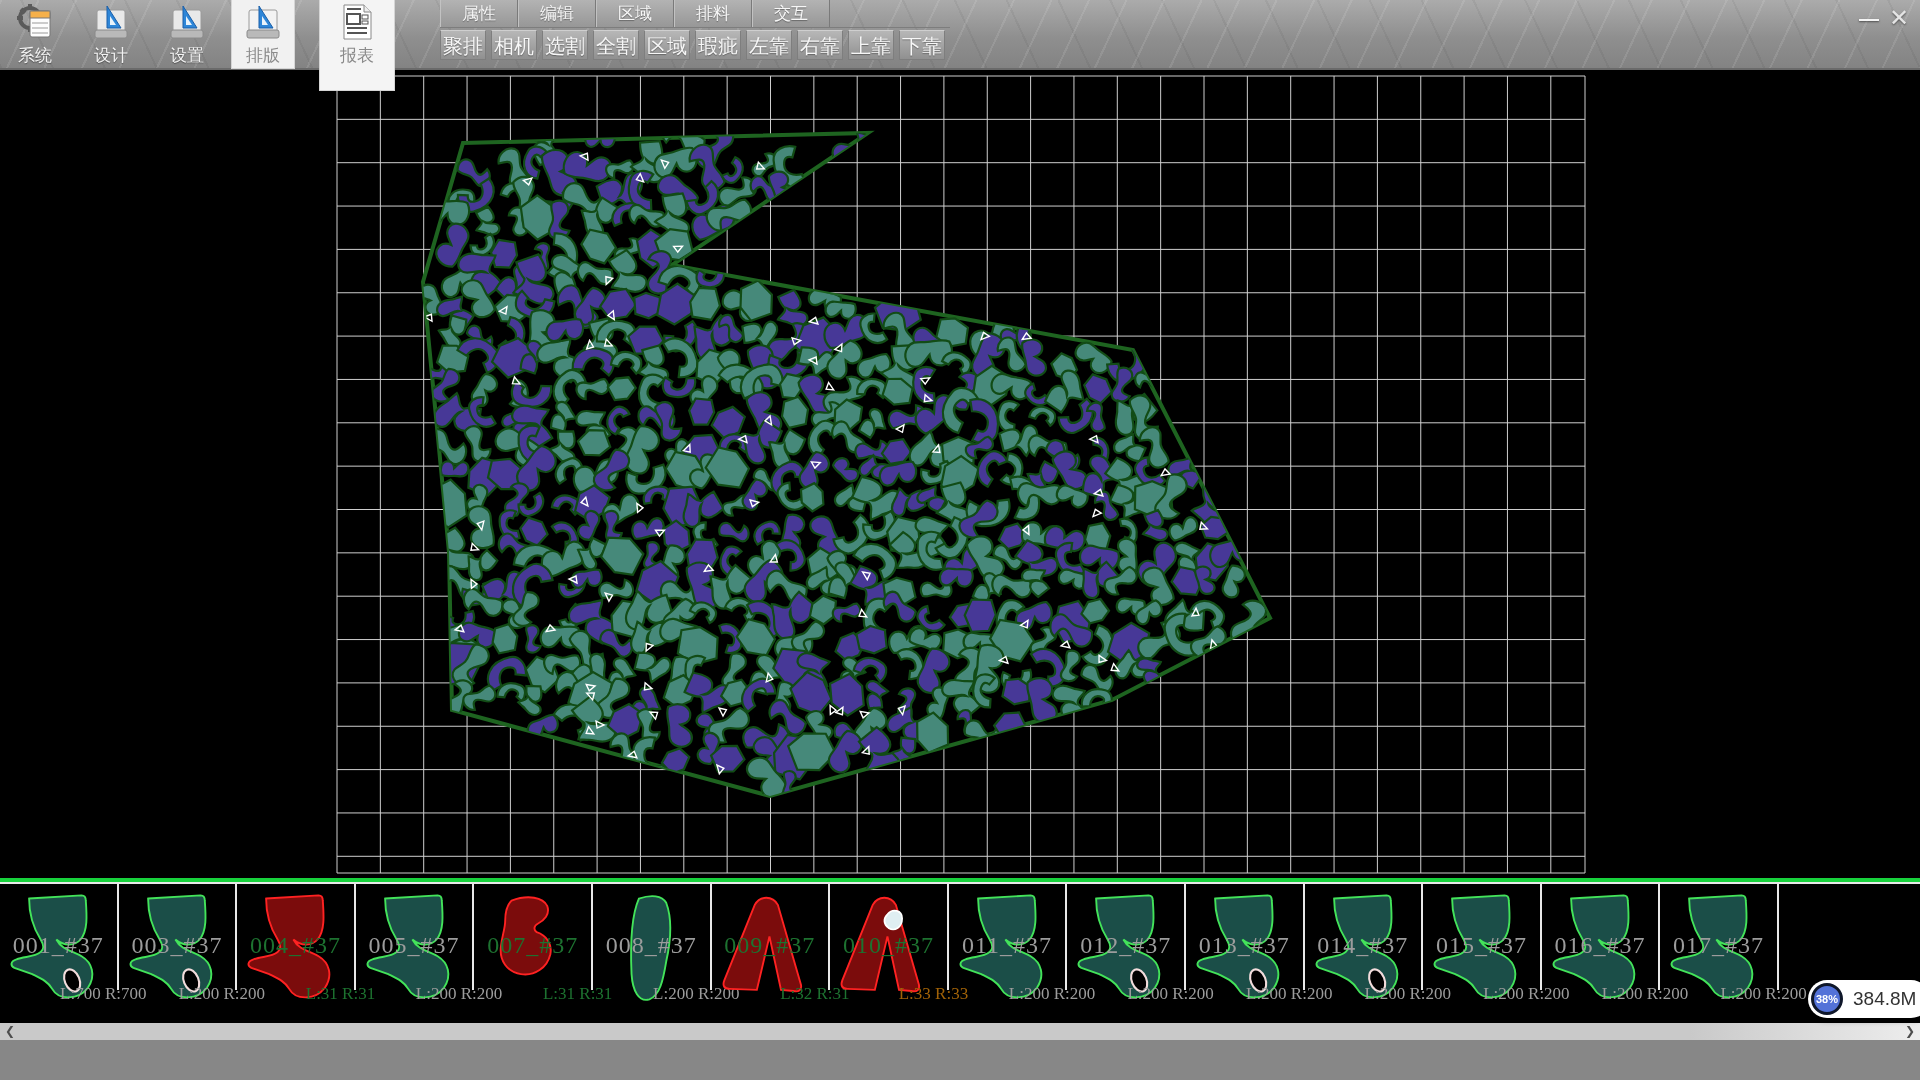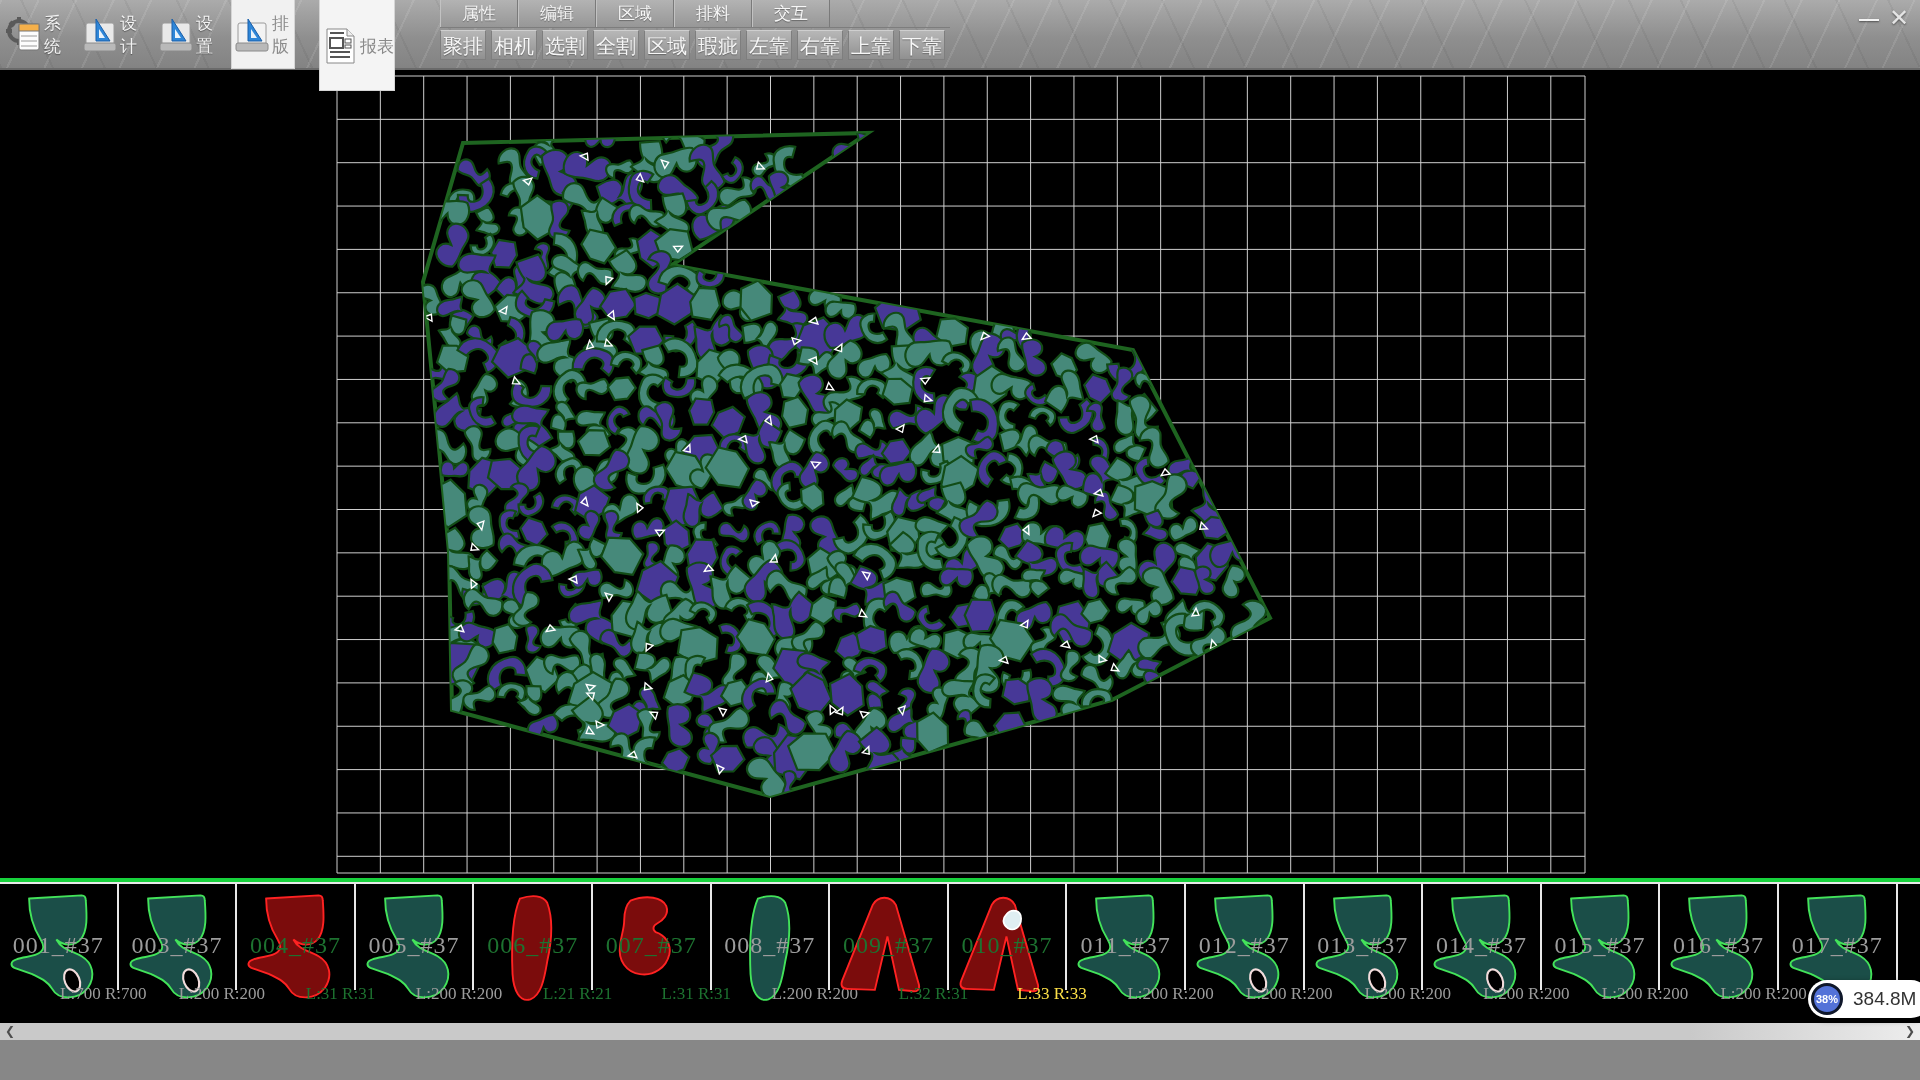--- a/index.html
+++ b/index.html
@@ -9,21 +9,21 @@
   
   .titlebar{position:absolute;left:0;top:0;width:1920px;height:68px;
     background:linear-gradient(#ababab,#8f8f8f 55%,#838383);
     border-bottom:2px solid #6a6a6a;z-index:5;}
   .titlebar::before{content:"";position:absolute;inset:0;
     background:repeating-linear-gradient(115deg,rgba(255,255,255,.10) 0 2px,transparent 2px 34px),
                repeating-linear-gradient(65deg,rgba(0,0,0,.05) 0 2px,transparent 2px 47px);
     pointer-events:none;}
   .main-buttons{position:absolute;left:4px;top:0;height:68px;display:flex;}
   .main-btn{position:relative;width:62px;height:68px;margin-right:14px;display:flex;
-    flex-direction:row;align-items:center;justify-content:flex-start;cursor:pointer;}
+    flex-direction:column;align-items:center;justify-content:flex-start;cursor:pointer;}
   .main-btn .mb-icon{margin-top:2px;width:40px;height:40px;}
   .main-btn .mb-label{font-size:17px;color:#f2f2f2;text-shadow:0 1px 1px rgba(0,0,0,.4);margin-top:2px;}
   .main-btn.active{background:#f1f1f1;box-shadow:0 0 0 1px #d5d5d5;}
   .main-btn.active .mb-label{color:#8a8a8a;text-shadow:none;}
   .main-btn.tall{height:90px;width:74px;margin-left:12px;background:#f4f4f4;z-index:6;}
   .menus{position:absolute;left:440px;top:0;}
   .menu-row1{display:flex;height:27px;border-bottom:1px solid #7d7d7d;}
   .menu-item{width:76px;height:27px;line-height:27px;text-align:center;font-size:17px;color:#f7f7f7;
     text-shadow:0 1px 1px rgba(0,0,0,.35);background:linear-gradient(#b3b3b3,#979797);
     border-left:1px solid #c2c2c2;border-right:1px solid #7a7a7a;cursor:pointer;}
@@ -810,27 +810,20 @@
       </div>
       <div class="cell">
         <svg width="105" height="128" viewBox="0 0 100 110">
           <path d="M22,6 L72,3 C75,3 76,5 76,8 C77,22 78,37 71,45 C65,52 55,51 48,45 C53,55 64,56 72,61 C82,67 86,79 78,91 C69,103 50,103 44,92 C40,85 33,82 25,78 L8,72 C4,70 4,66 10,64 C17,61 27,62 33,57 C37,54 36,50 33,45 C26,34 22,20 22,6 Z" fill="#1b4e48" stroke="#43e35a" stroke-width="1.8"></path>
         </svg>
         <div class="cid" style="color:#9c9c9c">005_#37</div>
         <div class="cmeta" style="color:#9c9c9c">L:200 R:200</div>
       </div>
       <div class="cell">
         <svg width="105" height="128" viewBox="0 0 100 110">
-          <path d="M38,6 C50,2 60,3 64,10 C70,26 68,48 64,66 C61,84 58,98 48,102 C38,105 32,94 31,78 C30,56 30,24 38,6 Z" fill="#7b0c0c" stroke="#ff2222" stroke-width="1.8"></path>
-        </svg>
-        <div class="cid" style="color:#1d7230">006_#37</div>
-        <div class="cmeta" style="color:#1d7230">L:21 R:21</div>
-      </div>
-      <div class="cell">
-        <svg width="105" height="128" viewBox="0 0 100 110">
           <path d="M30,8 C46,2 60,5 64,13 C67,21 61,27 55,30 C51,32 51,36 54,38 C63,41 69,49 67,59 C64,72 52,80 39,78 C26,76 18,65 20,51 C21,41 24,35 24,27 C24,19 26,12 30,8 Z" fill="#7b0c0c" stroke="#ff2222" stroke-width="1.8"></path>
         </svg>
         <div class="cid" style="color:#1d7230">007_#37</div>
         <div class="cmeta" style="color:#1d7230">L:31 R:31</div>
       </div>
       <div class="cell">
         <svg width="105" height="128" viewBox="0 0 100 110">
           <path d="M38,6 C50,2 60,3 64,10 C70,26 68,48 64,66 C61,84 58,98 48,102 C38,105 32,94 31,78 C30,56 30,24 38,6 Z" fill="#1b4e48" stroke="#43e35a" stroke-width="1.8"></path>
         </svg>
         <div class="cid" style="color:#9c9c9c">008_#37</div>
@@ -842,21 +835,21 @@
         </svg>
         <div class="cid" style="color:#1d7230">009_#37</div>
         <div class="cmeta" style="color:#1d7230">L:32 R:31</div>
       </div>
       <div class="cell">
         <svg width="105" height="128" viewBox="0 0 100 110">
           <path d="M35,12 C40,3 52,3 57,12 L79,88 C80,93 77,95 72,94 L60,93 L49,42 L37,93 L11,92 C6,92 4,89 6,84 Z" fill="#7b0c0c" stroke="#ff2222" stroke-width="1.8"></path>
           <path d="M49,21 C54,15 63,17 63,25 C63,33 56,38 50,34 C45,30 45,25 49,21 Z" fill="#dfeef2" stroke="#ffffff" stroke-width="1.6"></path>
         </svg>
         <div class="cid" style="color:#1d7230">010_#37</div>
-        <div class="cmeta" style="color:#fde047">L:33 R:33</div>
+        <div class="cmeta" style="color:#a16207">L:33 R:33</div>
       </div>
       <div class="cell">
         <svg width="105" height="128" viewBox="0 0 100 110">
           <path d="M22,6 L72,3 C75,3 76,5 76,8 C77,22 78,37 71,45 C65,52 55,51 48,45 C53,55 64,56 72,61 C82,67 86,79 78,91 C69,103 50,103 44,92 C40,85 33,82 25,78 L8,72 C4,70 4,66 10,64 C17,61 27,62 33,57 C37,54 36,50 33,45 C26,34 22,20 22,6 Z" fill="#1b4e48" stroke="#43e35a" stroke-width="1.8"></path>
         </svg>
         <div class="cid" style="color:#9c9c9c">011_#37</div>
         <div class="cmeta" style="color:#9c9c9c">L:200 R:200</div>
       </div>
       <div class="cell">
         <svg width="105" height="128" viewBox="0 0 100 110">

